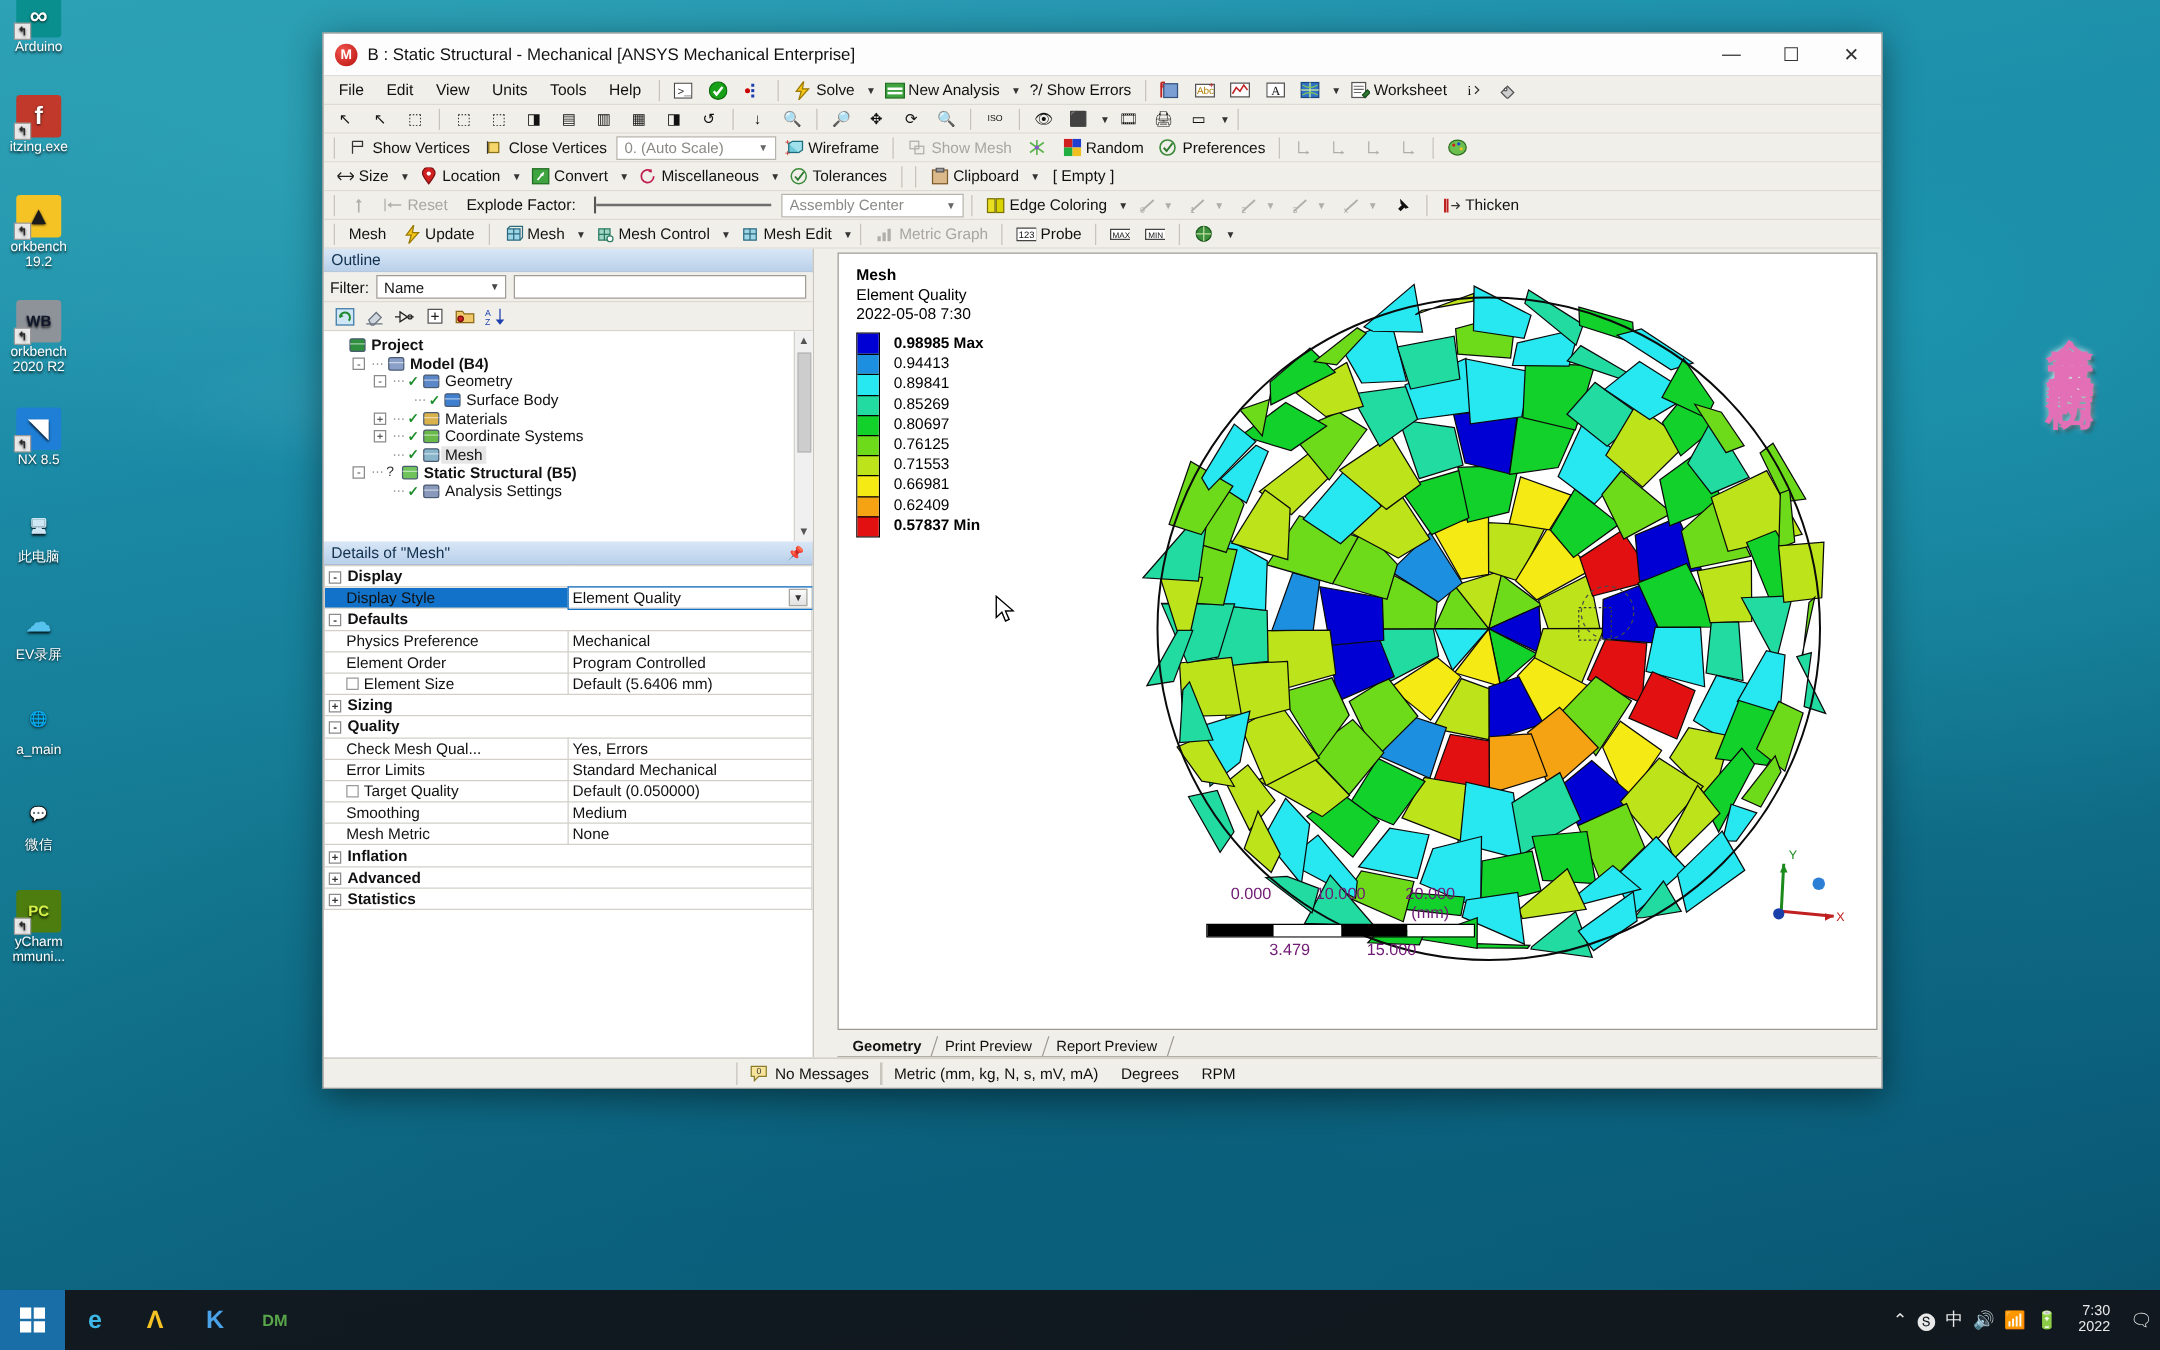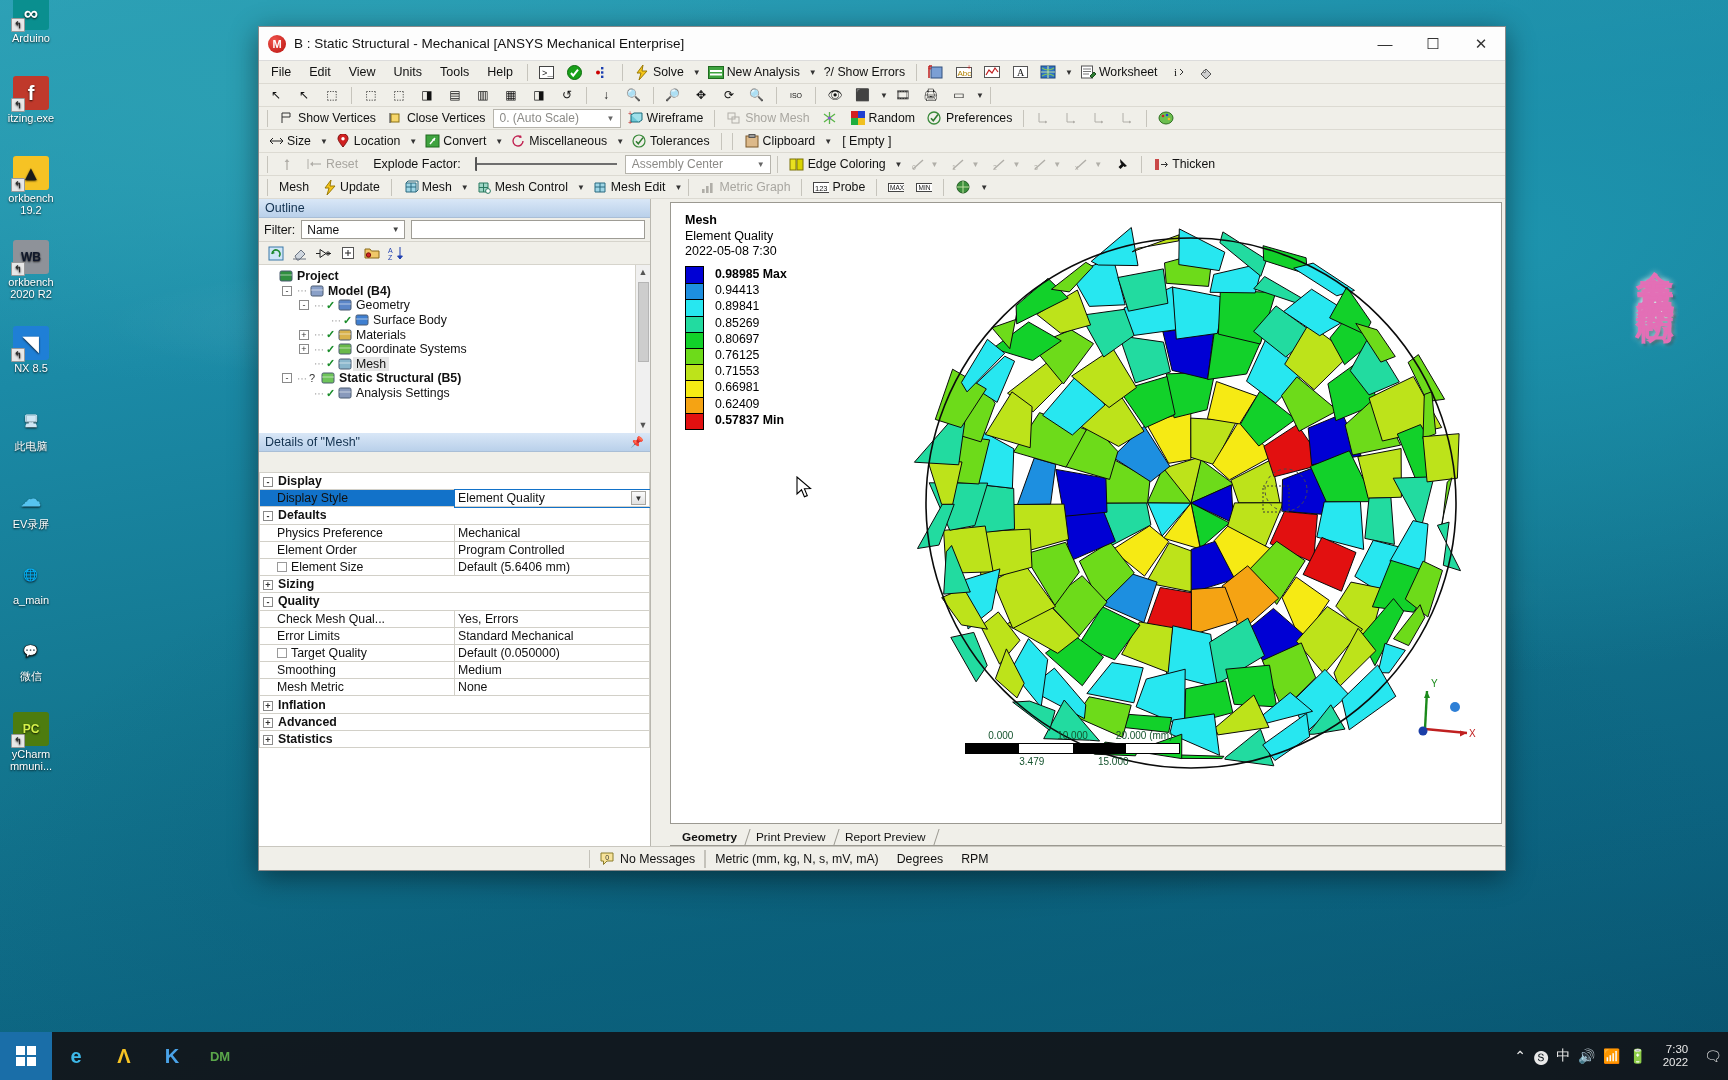--- a/index.html
+++ b/index.html
@@ -168,21 +168,21 @@
   .trow .tlbl{padding:0 3px;}
   .trow .tlbl.bold{font-weight:bold;}
   .trow .tlbl.sel{background:#e6e6e6;}
   #treescroll{
     position:absolute; right:0; top:0; width:15px; height:100%;
     background:#f0f0f0; border-left:1px solid #d4d2ca;
     display:flex;flex-direction:column;align-items:center;
   }
   #treescroll .ar{height:15px;width:15px;font-size:9px;line-height:15px;text-align:center;color:#555;background:#f0f0f0;}
   #treescroll .thumb{width:11px;background:#cdcdcd;border:1px solid #b5b5b5;margin-top:2px;height:80px;}
-  #details{ flex:1; display:flex; flex-direction:column; background:#fff; overflow:hidden;margin-top:20px;}
+  #details{ flex:1; display:flex; flex-direction:column; background:#fff; overflow:hidden;}
   #dettbl{ width:100%; border-collapse:collapse; table-layout:fixed; }
   #dettbl td{
     border:1px solid #d2d0c8; height:17.2px; font-size:12.3px; color:#111;
     padding:0 3px; overflow:hidden; white-space:nowrap;
   }
   .gcell{ font-weight:bold; background:#fff; }
   .gcell .pm{
     display:inline-block;width:10px;height:10px;border:1px solid #8a8a8a;
     font-size:9px;line-height:8px;text-align:center;margin-right:5px;color:#333;background:#fff;
   }
@@ -199,21 +199,21 @@
   #right{ flex:1; display:flex; flex-direction:column; background:#f0efe9; }
   #gfxwrap{ flex:1; margin:3px 3px 0 3px; border:1px solid #9b9991; background:#fff; position:relative; overflow:hidden;}
   #gfxhdr{ position:absolute; left:14px; top:10px; font-size:12.5px; color:#000; line-height:15.5px;}
   #gfxhdr .b{font-weight:bold;}
   #legend{ position:absolute; left:14px; top:63px; display:flex; }
   #lbar{ width:19px; border:1px solid #000; }
   #lbar div{ height:16.2px; }
   #lvals{ margin-left:11px; font-size:12.3px; color:#000; }
   #lvals div{ height:16.2px; line-height:16.2px; }
   #lvals .b{ font-weight:bold; }
-  #scalebar{ position:absolute; left:294px; bottom:56px; width:215px; text-align:center; font-size:10px; color:#14532d;}
+  #scalebar{ position:absolute; left:294px; bottom:56px; width:215px; text-align:center; font-size:13px; color:#701a75;}
   #scalebar .row{ display:flex; }
   #scalebar .row span{ flex:1; }
   #sbimg{ display:flex; height:11px; border:1px solid #000; margin:2px 0;}
   #sbimg i{ flex:1; display:block; }
   #triad{ position:absolute; right:20px; bottom:78px; width:74px; height:74px;}
   #tabs{
     height:19px; margin:3px 3px 0 3px; display:flex; align-items:flex-end;
     border-bottom:1px solid #9b9991; padding-left:4px;
   }
   .gtab{

